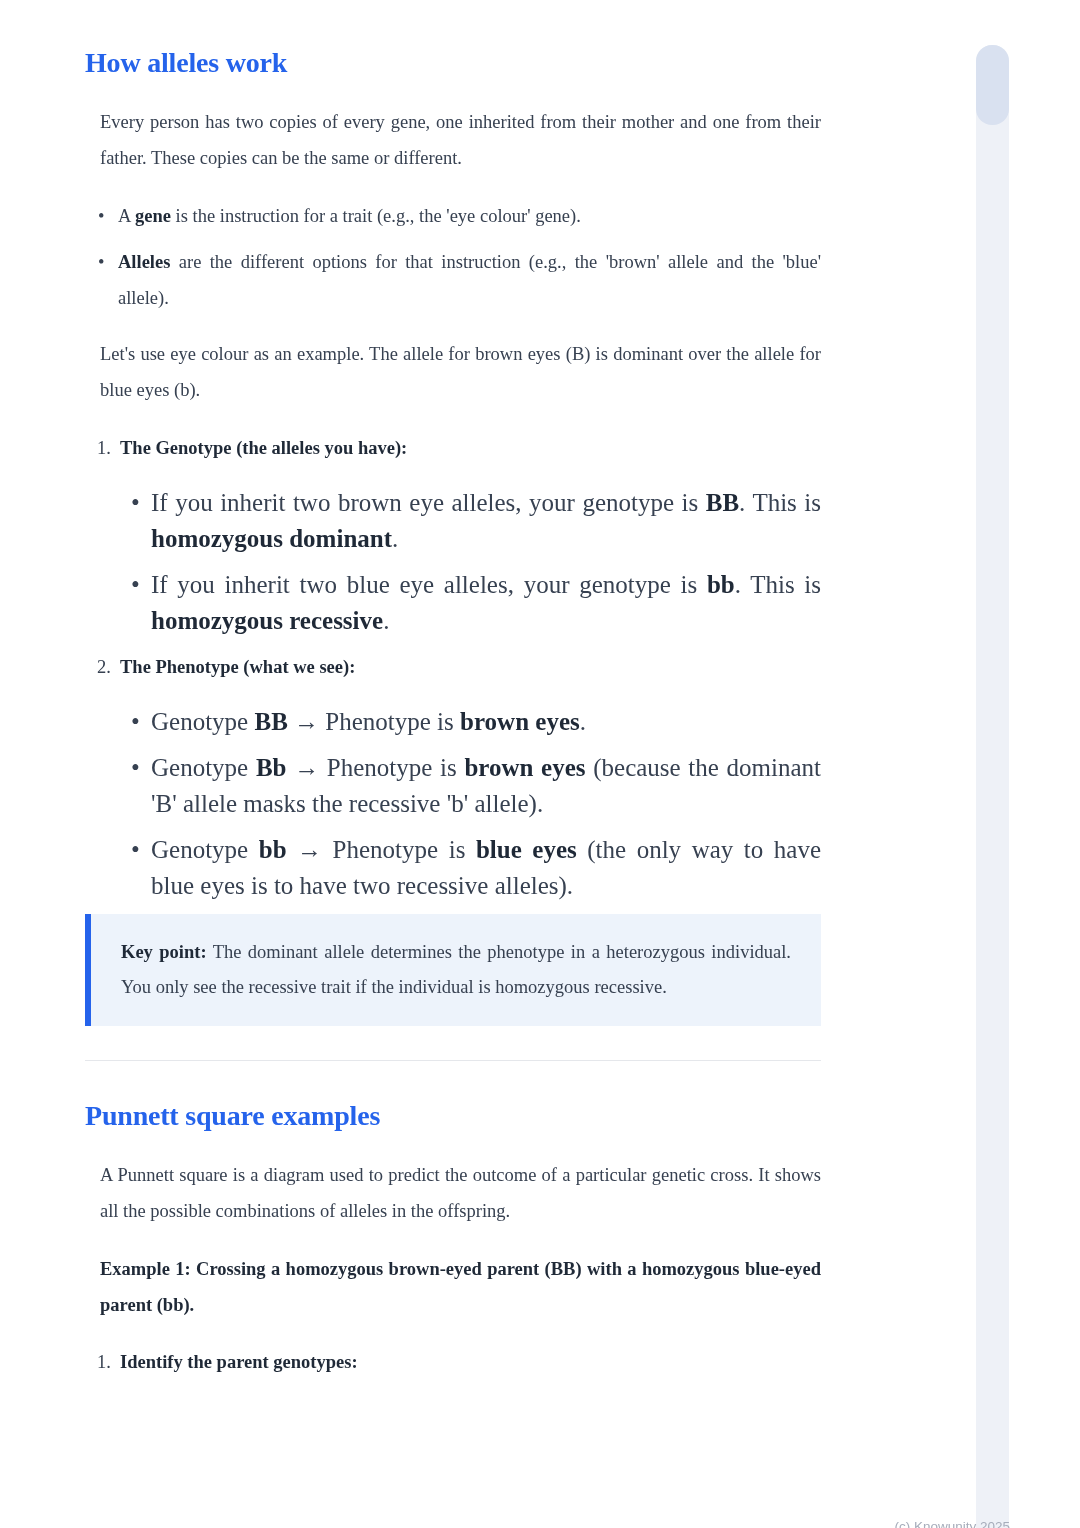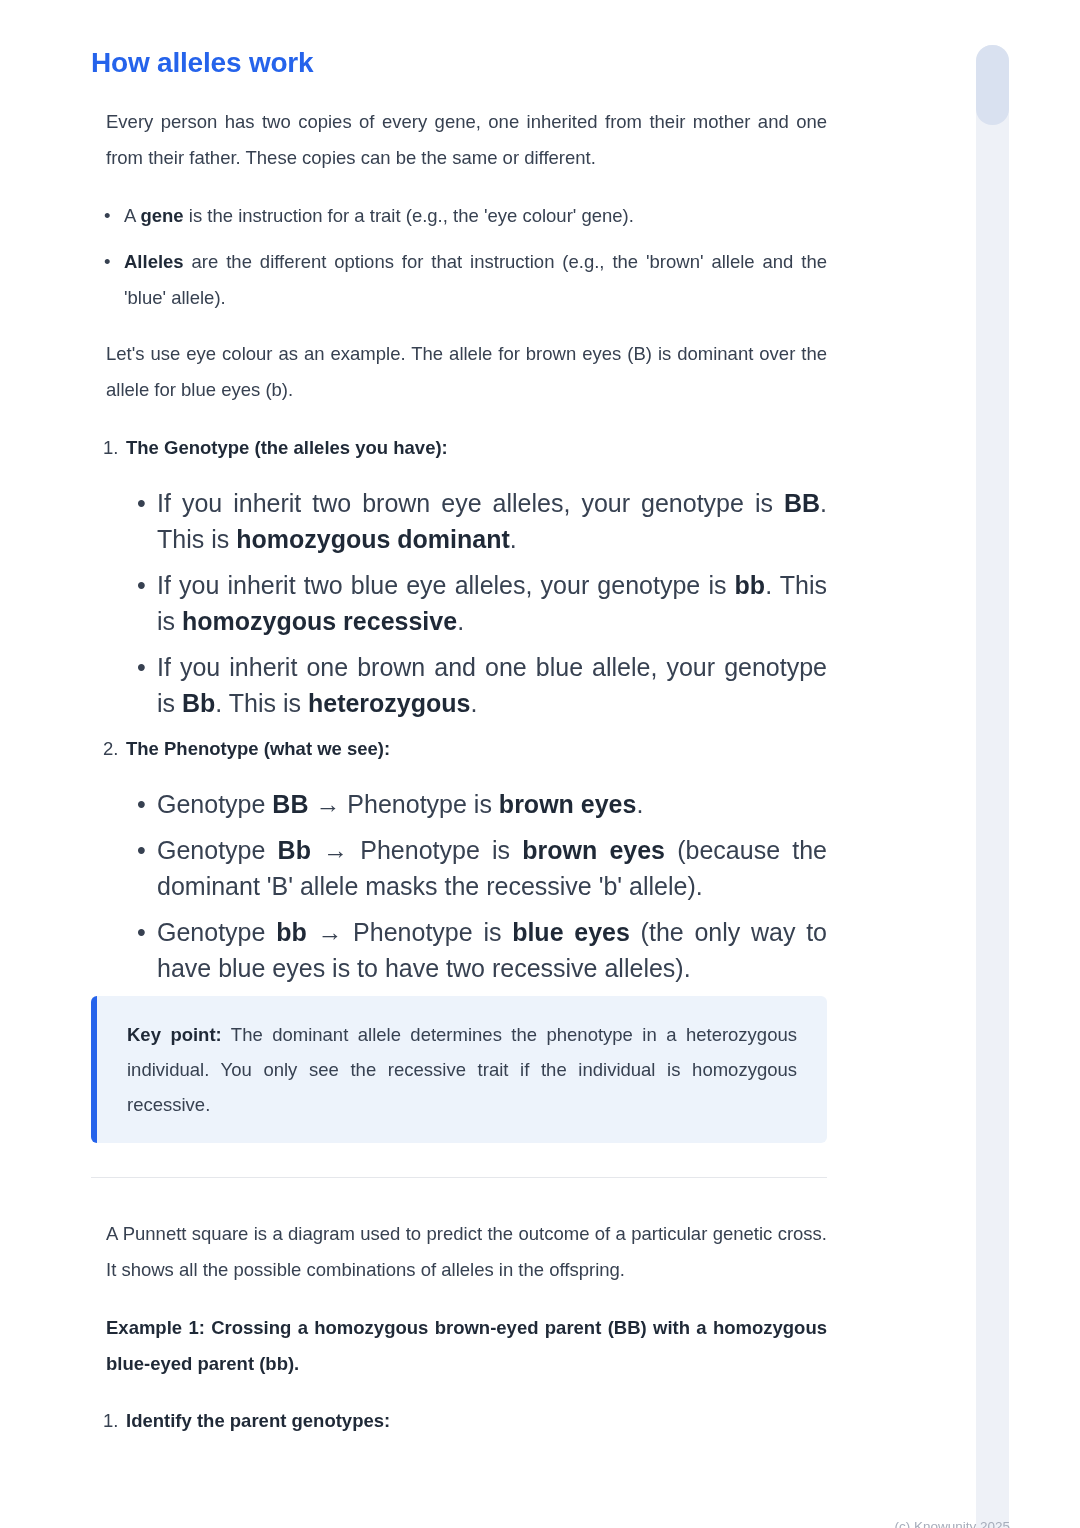--- a/index.html
+++ b/index.html
@@ -3,21 +3,21 @@
 <meta charset="utf-8">
 <style>
   html, body { margin: 0; padding: 0; background: #ffffff; }
   body {
     width: 1080px; height: 1528px;
     position: relative; overflow: hidden;
     font-family: "Liberation Sans", sans-serif;
     color: #374151;
   }
   .page { position: absolute; inset: 0; background: #ffffff; }
-  .content { position: absolute; left: 91px; top: 46px; width: 736px; }
+  .content { position: absolute; left: 85px; top: 46px; width: 736px; font-family: Liberation Serif, serif; }
 
   .sec-title {
     color: #2563eb; font-size: 28px; line-height: 34px;
     font-weight: 700; margin: 0 0 24px 0; letter-spacing: -0.2px;
   }
   .body-text {
     font-size: 18.5px; line-height: 36px;
     text-align: justify; margin: 0 0 22px 15px;
   }
   strong { font-weight: 700; color: #1f2937; }
@@ -40,21 +40,21 @@
   .sublist { list-style: none; margin: 0 0 9px 0; padding: 0; }
   .sublist > li {
     position: relative; padding-left: 66px;
     font-size: 25px; line-height: 36px;
     text-align: justify; margin-bottom: 10px;
   }
   .sublist > li::before { content: "\2022"; position: absolute; left: 46px; top: 0; color: #374151; }
 
   .callout {
     background: #edf3fb; border-left: 6px solid #2563eb;
-    border-radius: 6px; margin: 8px 0 34px 0;
+    border-radius: 0; margin: 8px 0 34px 0;
     padding: 21px 30px;
   }
   .callout-text { font-size: 18.5px; line-height: 35px; text-align: justify; margin: 0; }
 
   .divider { border: none; border-top: 1px solid #e5e7eb; margin: 0 0 38px 0; }
 
   .example-heading { font-weight: 700; color: #1f2937; margin-bottom: 21px; }
 
   .scrollbar-track {
     position: absolute; left: 976px; top: 45px;
@@ -90,40 +90,40 @@
     <p class="body-text"><span>Let's use eye colour as an example. The allele for brown eyes (B) is dominant over the allele for blue eyes (b).</span></p>
 
     <div class="num-item">
       <span class="num-marker">1.</span>
       <div class="num-heading"><strong>The Genotype (the alleles you have):</strong></div>
     </div>
 
     <ul class="sublist">
       <li><span>If you inherit two brown eye alleles, your genotype is </span><strong>BB</strong><span>. This is </span><strong>homozygous dominant</strong><span>.</span></li>
       <li><span>If you inherit two blue eye alleles, your genotype is </span><strong>bb</strong><span>. This is </span><strong>homozygous recessive</strong><span>.</span></li>
-      <li><span>If you inherit one brown and one blue allele, your genotype is </span><strong>Bb</strong><span>. This is </span><strong>heterozygous</strong><span>.</span></li>
     </ul>
 
     <div class="num-item">
       <span class="num-marker">2.</span>
       <div class="num-heading"><strong>The Phenotype (what we see):</strong></div>
     </div>
 
     <ul class="sublist">
       <li><span>Genotype </span><strong>BB</strong><span> → Phenotype is </span><strong>brown eyes</strong><span>.</span></li>
       <li><span>Genotype </span><strong>Bb</strong><span> → Phenotype is </span><strong>brown eyes</strong><span> (because the dominant 'B' allele masks the recessive 'b' allele).</span></li>
       <li><span>Genotype </span><strong>bb</strong><span> → Phenotype is </span><strong>blue eyes</strong><span> (the only way to have blue eyes is to have two recessive alleles).</span></li>
     </ul>
 
     <aside class="callout">
       <p class="callout-text"><strong>Key point:</strong><span> The dominant allele determines the phenotype in a heterozygous individual. You only see the recessive trait if the individual is homozygous recessive.</span></p>
     </aside>
 
     <hr class="divider">
 
+    <h1 class="sec-title">Punnett square examples</h1>
 
     <p class="body-text"><span>A Punnett square is a diagram used to predict the outcome of a particular genetic cross. It shows all the possible combinations of alleles in the offspring.</span></p>
 
     <p class="body-text example-heading"><strong>Example 1: Crossing a homozygous brown-eyed parent (BB) with a homozygous blue-eyed parent (bb).</strong></p>
 
     <div class="num-item">
       <span class="num-marker">1.</span>
       <div class="num-heading"><strong>Identify the parent genotypes:</strong></div>
     </div>
 

